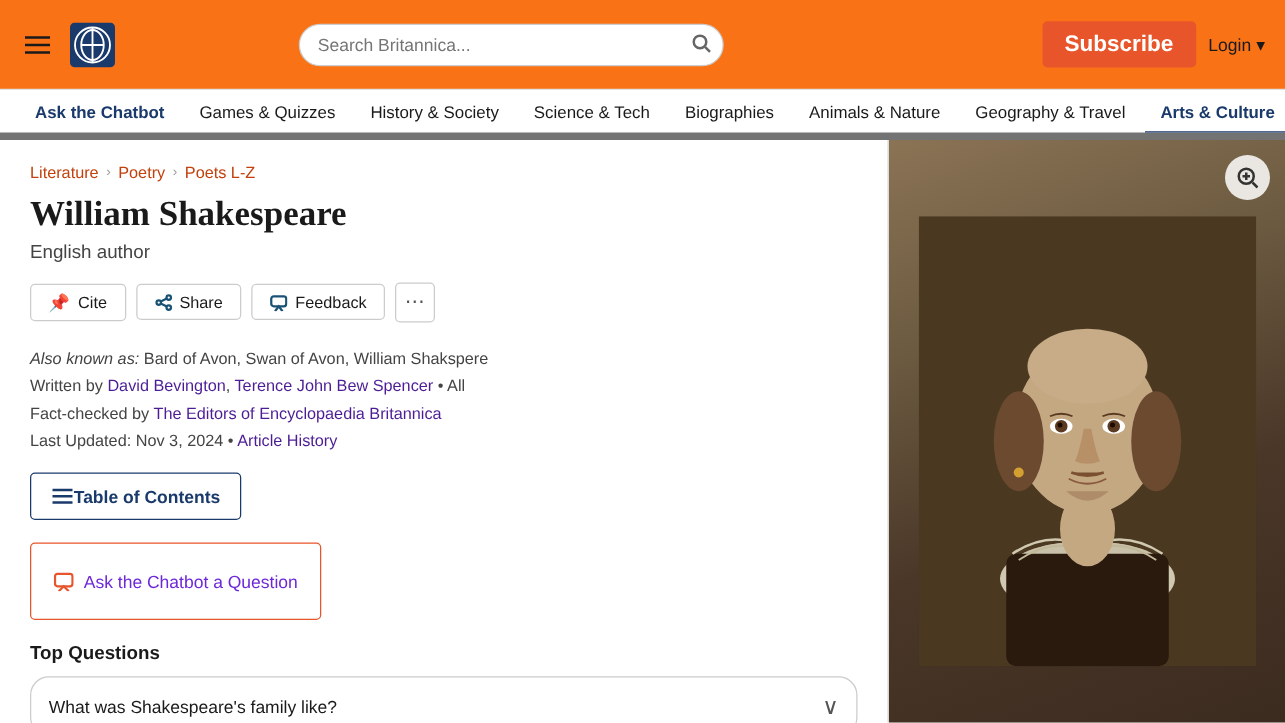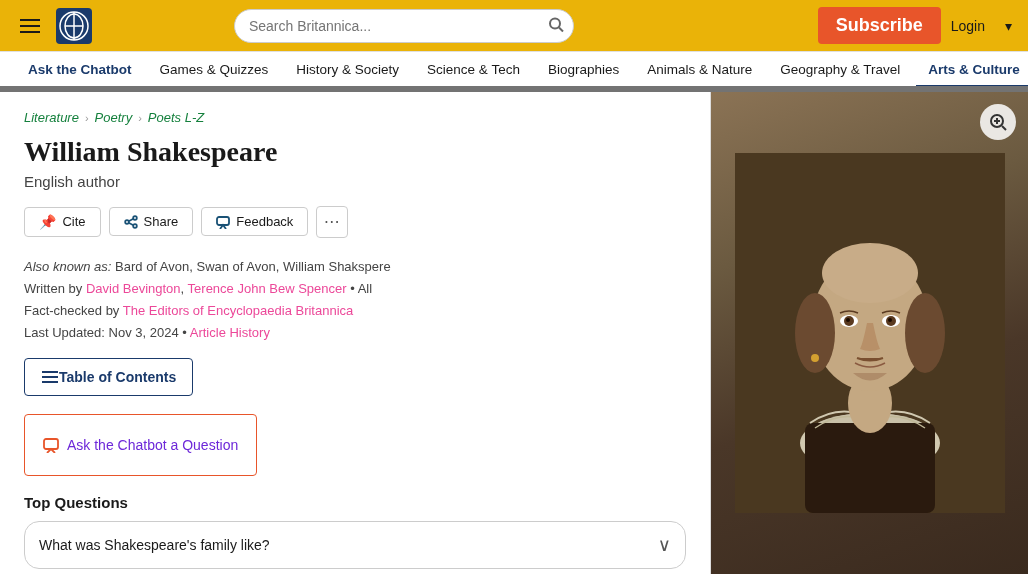--- a/index.html
+++ b/index.html
@@ -3,23 +3,23 @@
   <meta charset="utf-8">
   <style>
     * { box-sizing: border-box; margin: 0; padding: 0; }
     body { font-family: 'Georgia', serif; font-size: 14px; color: #1a1a1a; background: #fff; width: 1028px; height: 578px; overflow: hidden; }
 
     
     .header {
       display: flex;
       align-items: center;
       padding: 0 16px;
-      height: 52px;
+      height: 72px;
       border-bottom: 1px solid #e0e0e0;
-      background: #eab308;
+      background: #f97316;
     }
     .hamburger-btn {
       background: none;
       border: none;
       cursor: pointer;
       margin-right: 12px;
       display: flex;
       flex-direction: column;
       gap: 4px;
       padding: 4px;
@@ -82,21 +82,21 @@
       cursor: pointer;
       font-weight: 600;
     }
     .login-btn {
       background: none;
       border: none;
       font-size: 14px;
       cursor: pointer;
       display: flex;
       align-items: center;
-      gap: 20px;
+      gap: 4px;
       color: #1a1a1a;
     }
 
     
     .nav {
       display: flex;
       align-items: center;
       padding: 0 16px;
       height: 40px;
       border-bottom: 6px solid #737373;
@@ -143,23 +143,22 @@
     .breadcrumb {
       display: flex;
       align-items: center;
       gap: 6px;
       font-family: sans-serif;
       font-size: 13px;
       color: #666;
       margin-bottom: 10px;
     }
     .breadcrumb a {
-      color: #15803d;
+      color: #c2410c;
       text-decoration: none;
-      font-style: italic;
     }
     .breadcrumb-sep {
       color: #999;
       font-size: 11px;
     }
 
     
     .article-title {
       font-size: 28px;
       font-weight: 700;
@@ -215,21 +214,21 @@
       font-size: 13px;
       color: #444;
       margin-bottom: 14px;
       line-height: 1.7;
     }
     .meta-section .aka {
       font-style: italic;
       color: #444;
     }
     .meta-section a {
-      color: #ec4899;
+      color: #4c1d95;
       text-decoration: none;
       text-align: right;
     }
 
     
     .toc-btn {
       display: flex;
       align-items: center;
       gap: 0;
       padding: 10px 16px;

